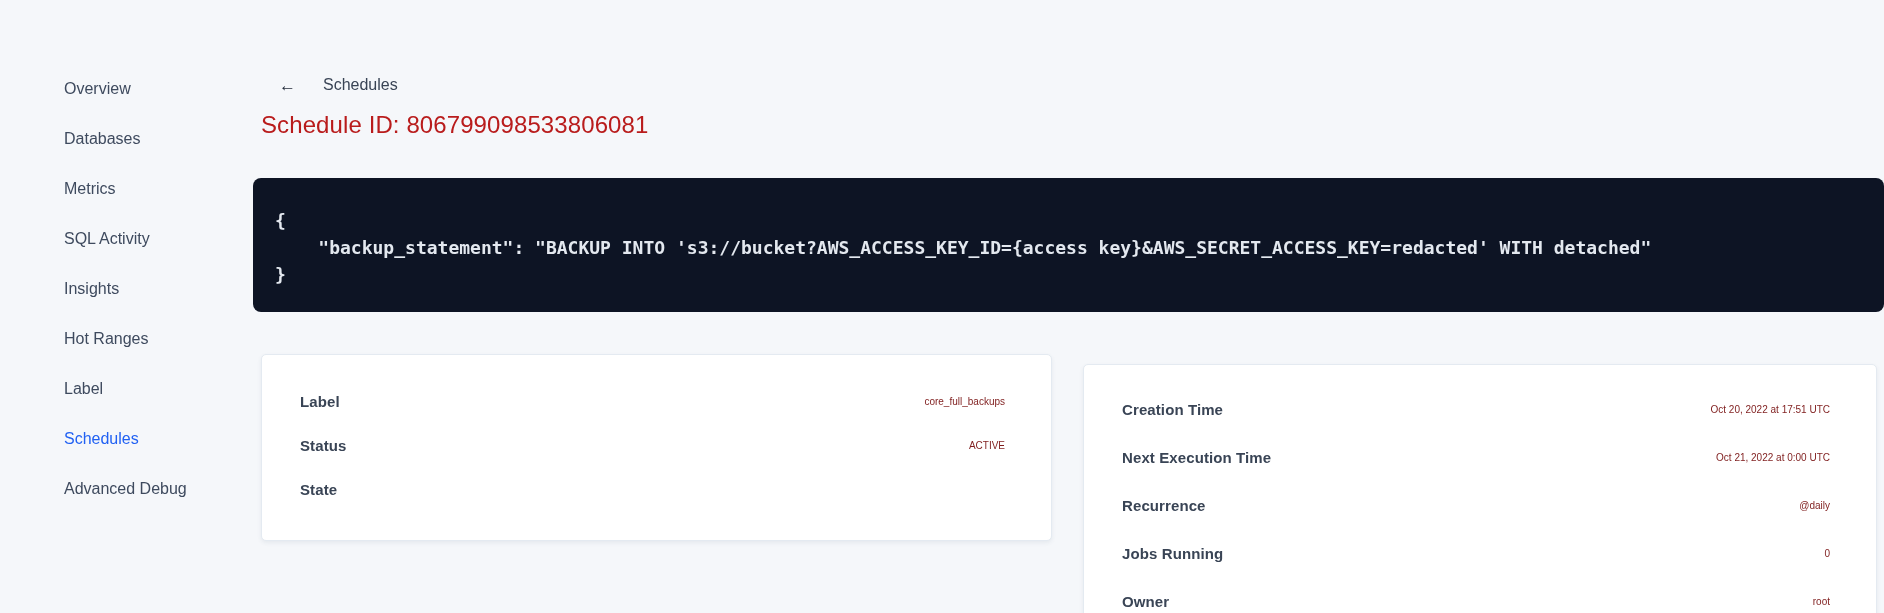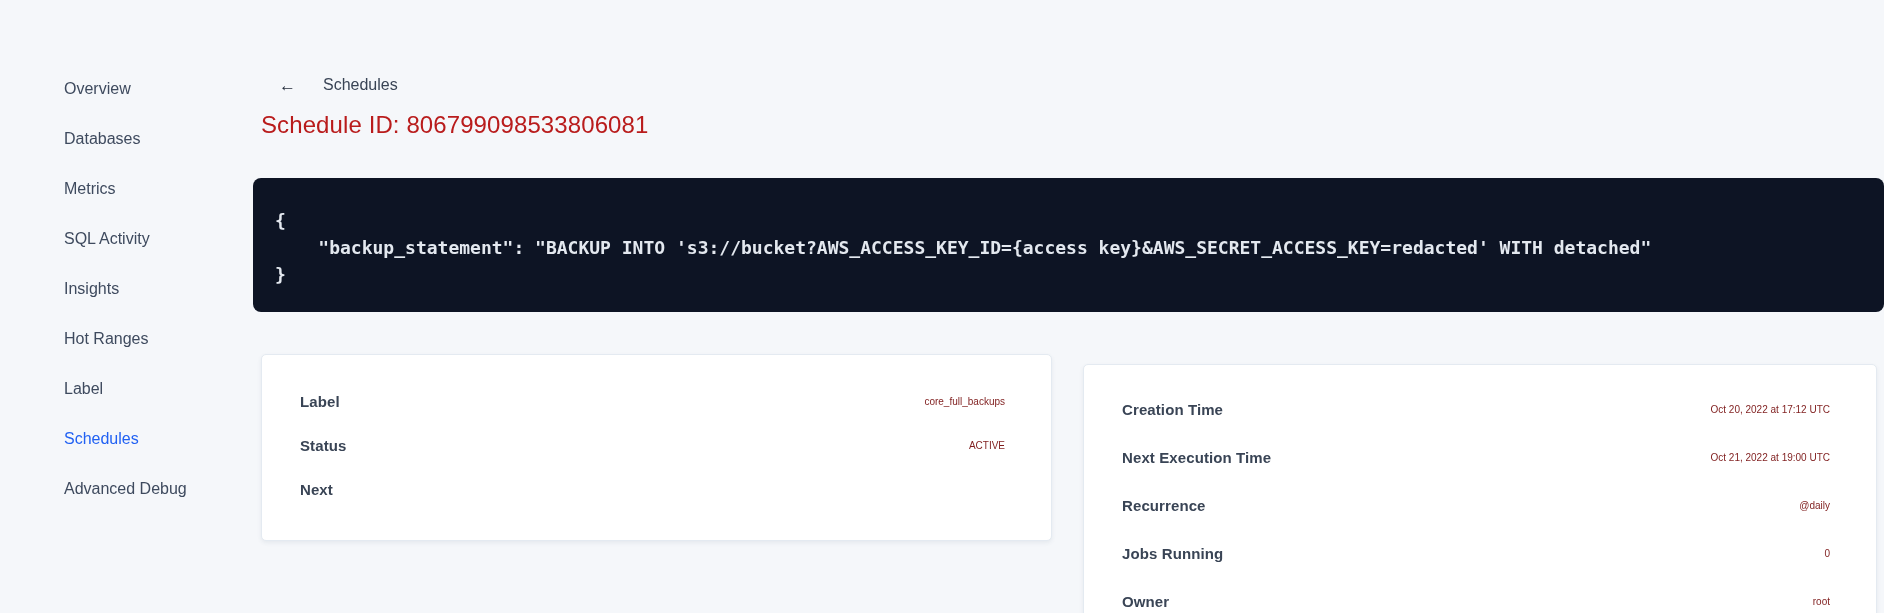--- a/index.html
+++ b/index.html
@@ -111,32 +111,32 @@
       <section class="card card-left" id="card-left">
           <div class="card-row">
             <span class="row-label">Label</span>
             <span class="row-value">core_full_backups</span>
           </div>
           <div class="card-row">
             <span class="row-label">Status</span>
             <span class="row-value">ACTIVE</span>
           </div>
           <div class="card-row">
-            <span class="row-label">Next</span>
+            <span class="row-label">State</span>
             <span class="row-value"></span>
           </div>
         </section>
       <section class="card card-right" id="card-right">
           <div class="card-row">
             <span class="row-label">Creation Time</span>
-            <span class="row-value">Oct 20, 2022 at 17:12 UTC</span>
+            <span class="row-value">Oct 20, 2022 at 17:51 UTC</span>
           </div>
           <div class="card-row">
             <span class="row-label">Next Execution Time</span>
-            <span class="row-value">Oct 21, 2022 at 19:00 UTC</span>
+            <span class="row-value">Oct 21, 2022 at 0:00 UTC</span>
           </div>
           <div class="card-row">
             <span class="row-label">Recurrence</span>
             <span class="row-value">@daily</span>
           </div>
           <div class="card-row">
             <span class="row-label">Jobs Running</span>
             <span class="row-value">0</span>
           </div>
           <div class="card-row">

